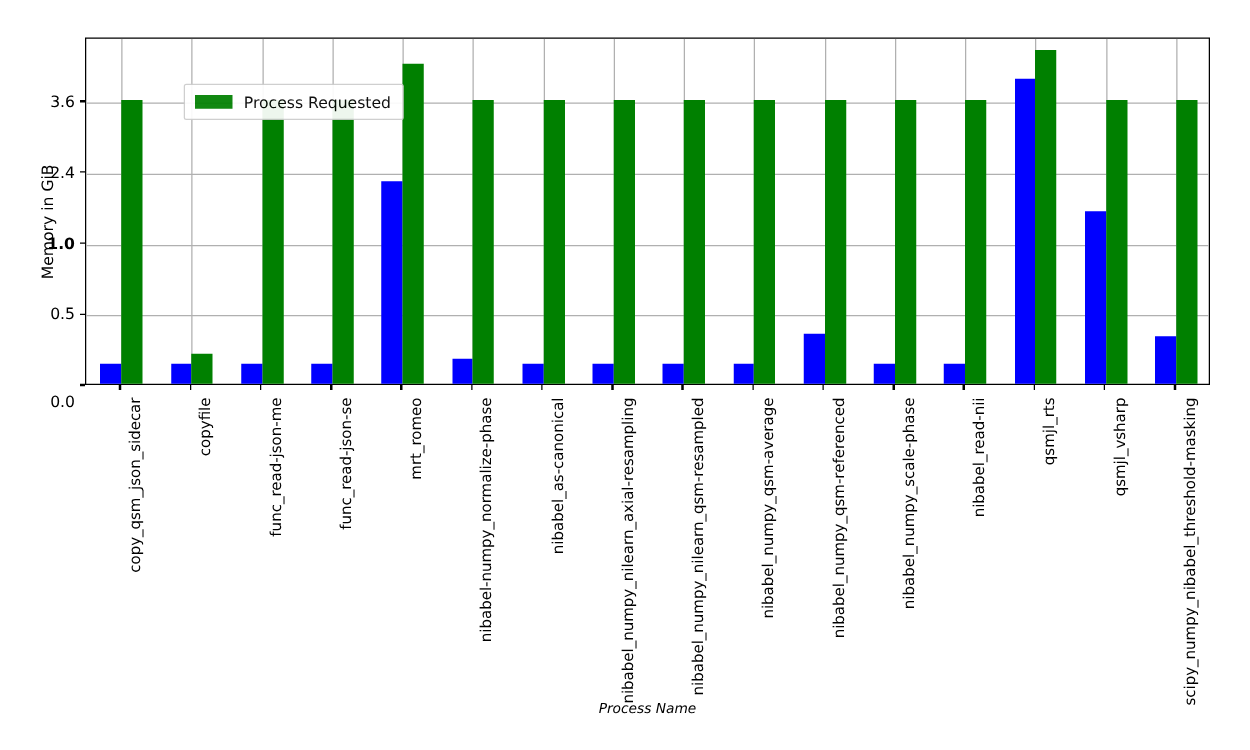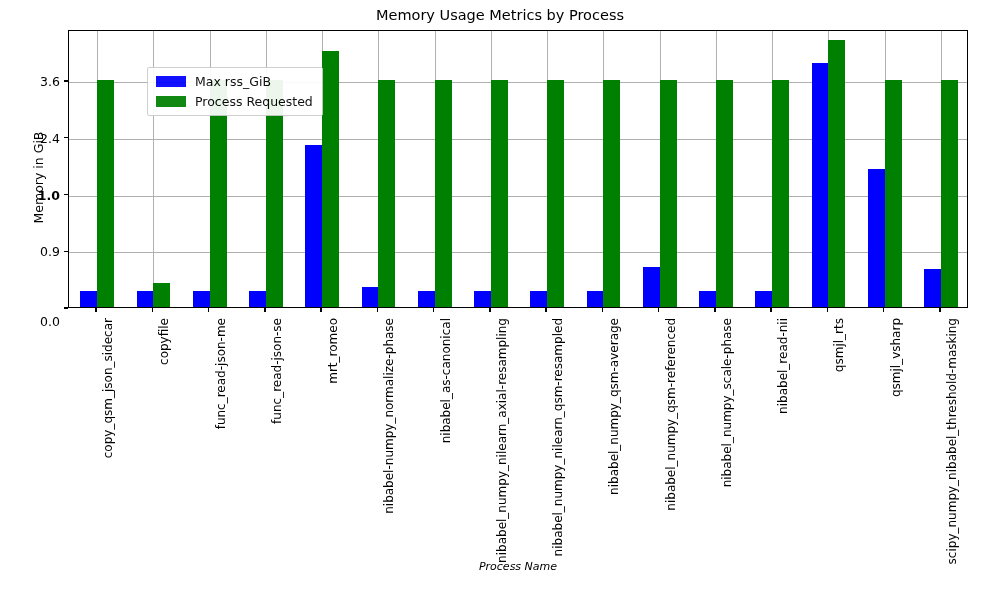--- a/index.html
+++ b/index.html
@@ -75,27 +75,26 @@
   }
   .legend-row{display:flex;align-items:center;gap:9px;}
   .legend-swatch{width:30px;height:11px;display:inline-block;}
   .legend-text{font-size:12.5px;color:#000;white-space:nowrap;}
 </style>
 </head>
 <body>
 
 <div id="figure">
 
-  <div id="chart-title">Memory Usage Metrics by Process</div>
 
   <div id="y-axis">
     <div id="ylabel">Memory in GiB</div>
   <div class="ytick-label" style="top: 291px;">0.0</div>
       <div class="ytick-mark" style="top: 277.35px;"></div>
-      <div class="ytick-label" style="top: 221.265px;">0.9</div>
+      <div class="ytick-label" style="top: 221.265px;">0.5</div>
       <div class="ytick-mark" style="top: 220.615px;"></div>
       <div class="ytick-label" style="top: 164.531px; font-weight: bold;">1.0</div>
       <div class="ytick-mark" style="top: 163.881px;"></div>
       <div class="ytick-label" style="top: 107.796px;">2.4</div>
       <div class="ytick-mark" style="top: 107.146px;"></div>
       <div class="ytick-label" style="top: 51.0612px;">3.6</div>
       <div class="ytick-mark" style="top: 50.4112px;"></div>
     </div>
 
   <div id="plot-area">
@@ -151,24 +150,20 @@
         <div class="bar s0" style="width: 16.875px; height: 243.959px; left: 742.5px; background: rgb(0, 0, 255);"></div>
         <div class="bar s1" style="width: 16.875px; height: 266.653px; left: 759.375px; background: rgb(0, 128, 0);"></div>
         <div class="bar s0" style="width: 16.875px; height: 138.433px; left: 798.75px; background: rgb(0, 0, 255);"></div>
         <div class="bar s1" style="width: 16.875px; height: 226.939px; left: 815.625px; background: rgb(0, 128, 0);"></div>
         <div class="bar s0" style="width: 16.875px; height: 38.0122px; left: 855px; background: rgb(0, 0, 255);"></div>
         <div class="bar s1" style="width: 16.875px; height: 226.939px; left: 871.875px; background: rgb(0, 128, 0);"></div>
       </div>
 
     <div id="legend">
       <div class="legend-row">
-        <span class="legend-swatch" style="background: rgb(0, 0, 255);"></span>
-        <span class="legend-text">Max rss_GiB</span>
-      </div>
-      <div class="legend-row">
         <span class="legend-swatch" style="background: rgb(0, 128, 0);"></span>
         <span class="legend-text">Process Requested</span>
       </div>
     </div>
   </div>
 
   <div id="x-axis">
       <div class="xtick-mark" style="left: 27.475px;"></div>
       <div class="xtick-label" style="left: 33.125px;">copy_qsm_json_sidecar</div>
       <div class="xtick-mark" style="left: 83.725px;"></div>

